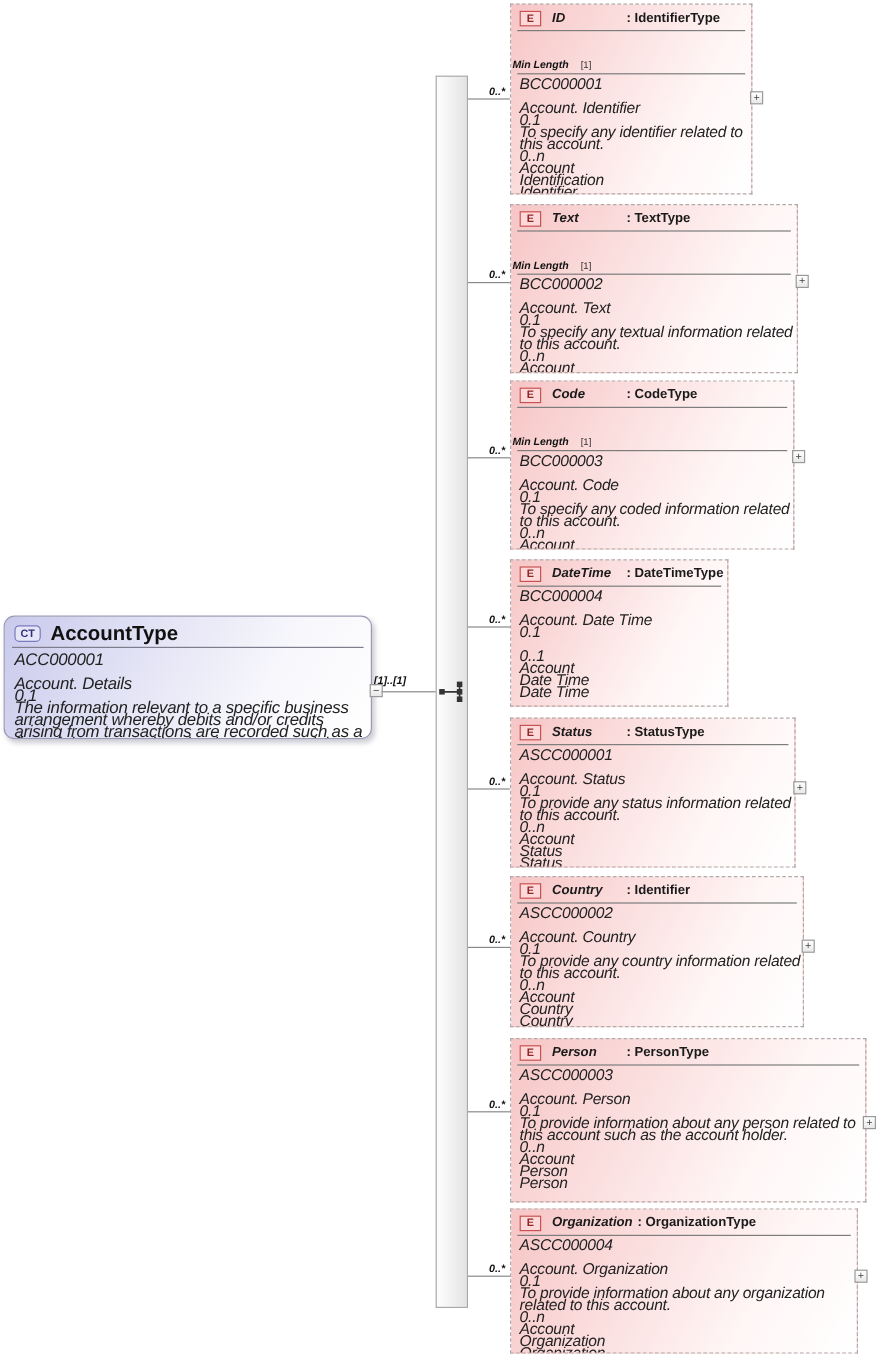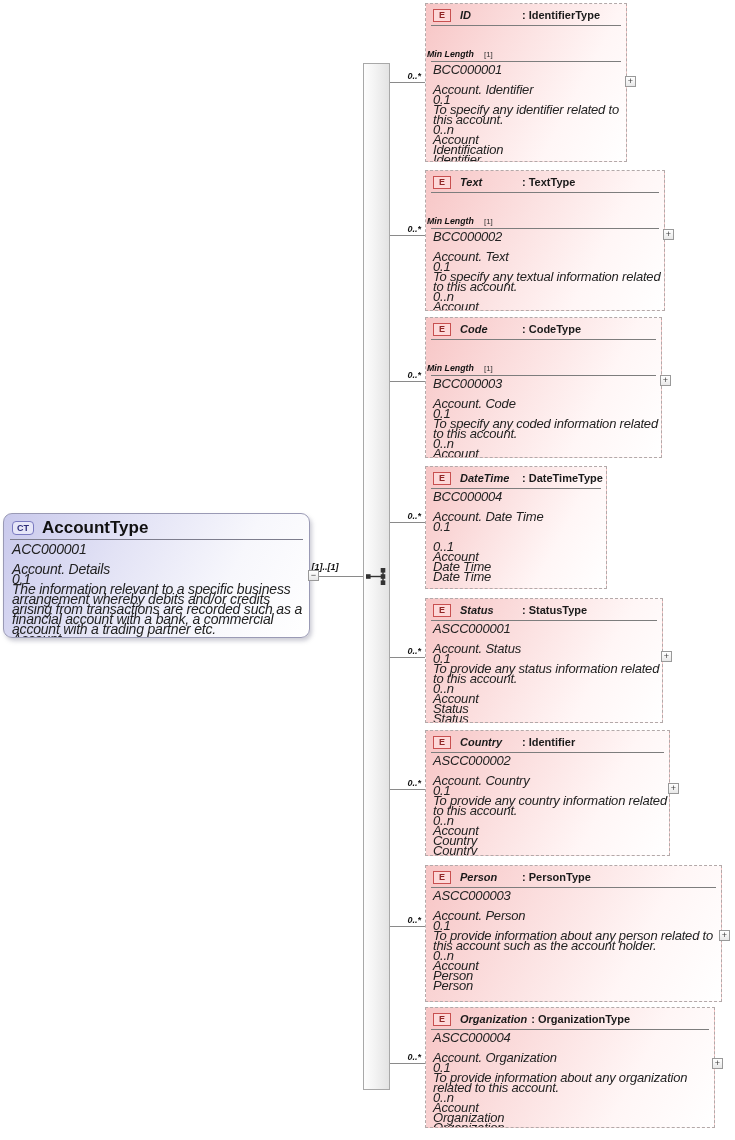--- a/index.html
+++ b/index.html
@@ -62,21 +62,21 @@
   .b1{left:425px;top:170px;width:240px;height:141px;}
   .b2{left:425px;top:317px;width:237px;height:141px;}
   .b3{left:425px;top:466px;width:182px;height:123px;}
   .b4{left:425px;top:598px;width:238px;height:125px;}
   .b5{left:425px;top:730px;width:245px;height:126px;}
   .b6{left:425px;top:865px;width:297px;height:137px;}
   .b7{left:425px;top:1007px;width:290px;height:121px;}
 
   
   .ctbox{
-    position:absolute;left:3px;top:513px;width:307px;height:125px;box-sizing:border-box;
+    position:absolute;left:3px;top:513px;width:307px;height:103px;box-sizing:border-box;
     border:1px solid #9a9ab5;border-radius:9px;
     background:linear-gradient(118deg,#c9c9ec 0%,#e2e2f5 35%,#f7f7fc 70%,#ffffff 100%);
     box-shadow:2px 3px 4px rgba(110,110,135,0.35);
     overflow:hidden;
   }
   .cthead{display:flex;align-items:center;padding:6px 8px 4px 8px;height:15px;}
   .cticon{
     display:inline-block;width:22px;height:14px;box-sizing:border-box;
     border:1px solid #7a7ac0;border-radius:4px;background:#e6e6f8;color:#2e2e7a;
     font-size:9px;font-weight:bold;line-height:12px;text-align:center;flex:0 0 auto;

